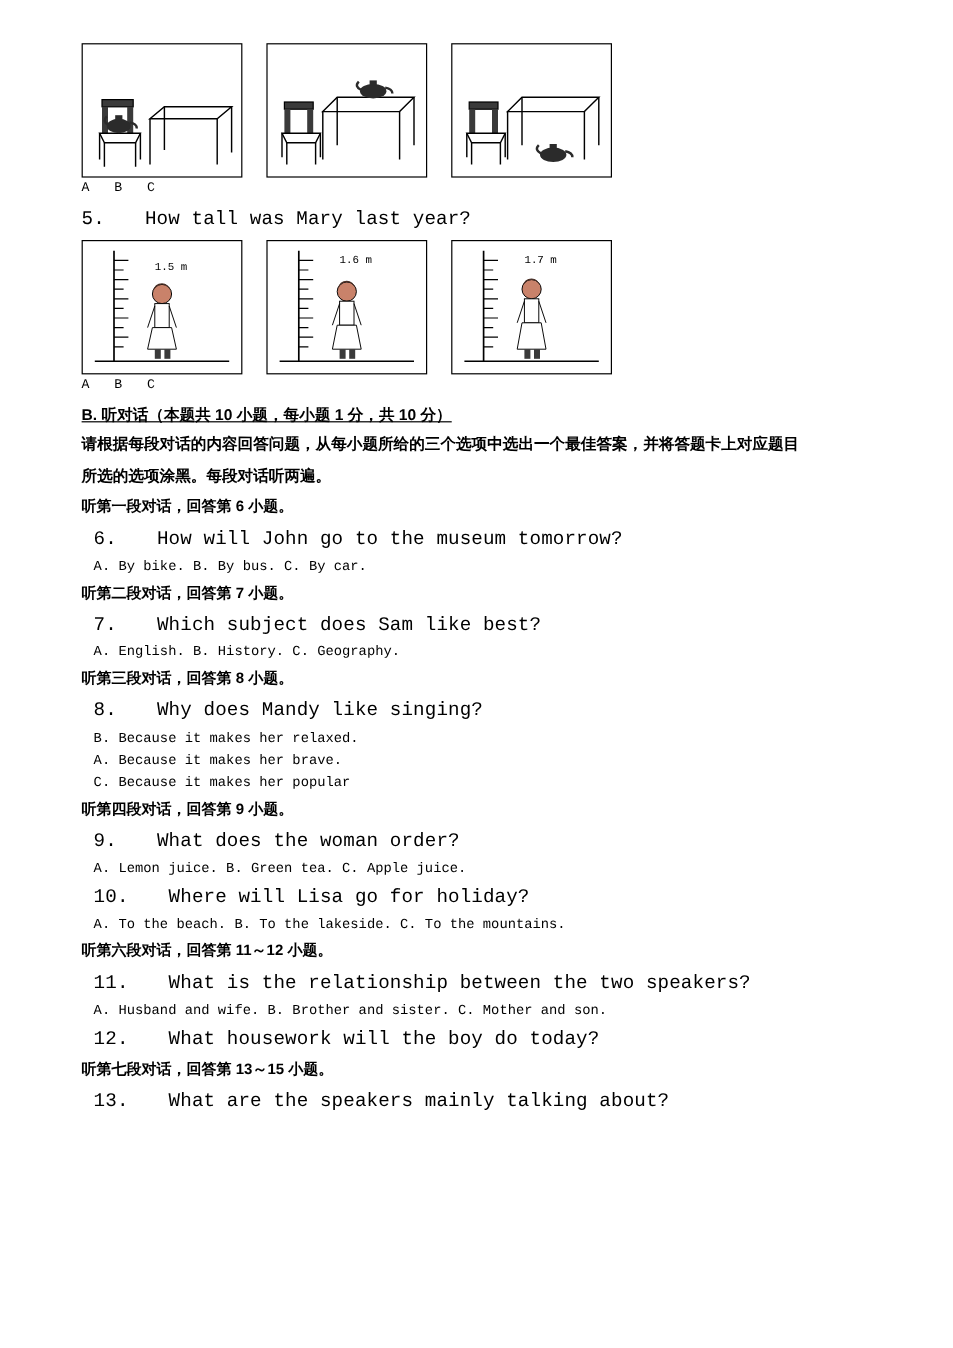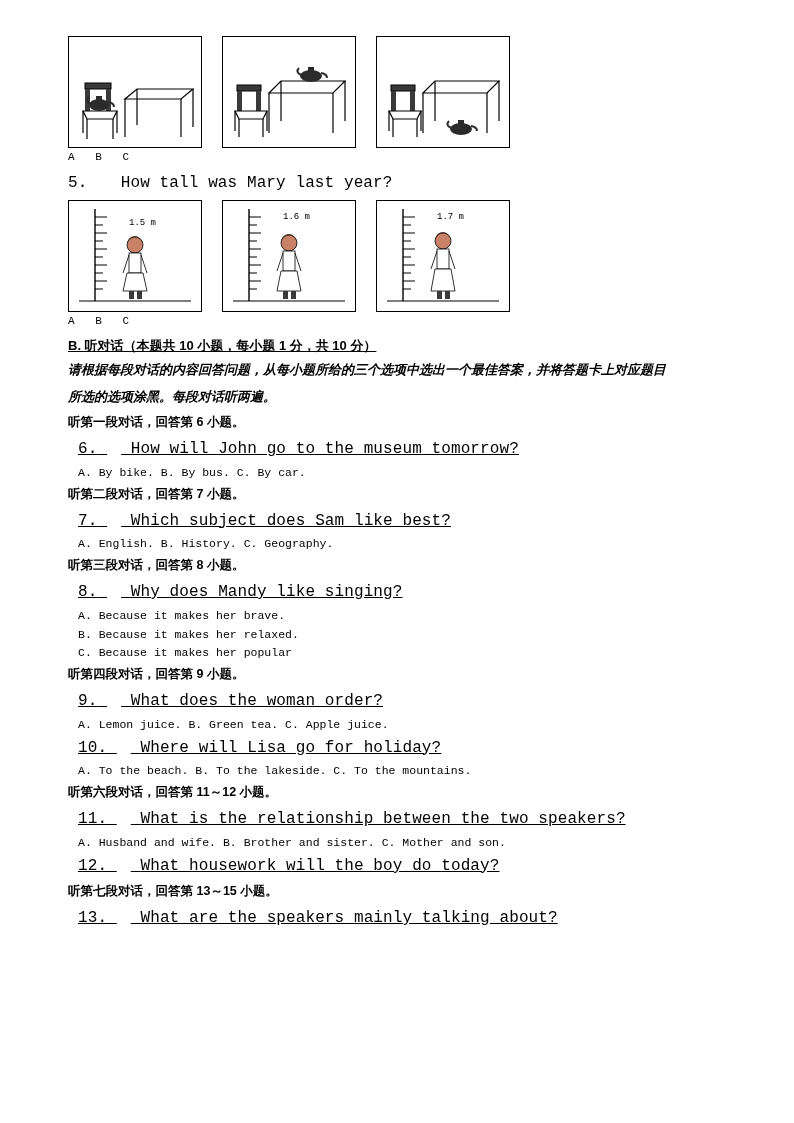--- a/index.html
+++ b/index.html
@@ -39,35 +39,34 @@
   .abc-cell{width:132px;}
   .abc-cell span{margin-right:14px;}
   
   .q-line{
     font-family:"Liberation Mono", monospace;
     font-size:16px;
     line-height:1.55;
     margin:2px 0;
     letter-spacing:0.1px;
   }
-  .q-line.indent{padding-left:10px;text-decoration:underline;}
+  .q-line.indent{padding-left:10px;}
   .cn-line{
     font-family:"Liberation Sans", sans-serif;
     font-size:12.5px;
     line-height:1.9;
     margin:1px 0;
     font-weight:bold;
   }
   .cn-bold{
     font-family:"Liberation Sans", sans-serif;
     font-size:13px;
     font-weight:bold;
     line-height:1.95;
     margin:2px 0;
-    font-style:italic;
   }
   .section-head{
     font-family:"Liberation Sans", sans-serif;
     font-size:13px;
     font-weight:bold;
     margin:10px 0 2px 0;
     text-decoration:underline;
   }
   .opts{
     font-family:"Liberation Mono", monospace;
@@ -292,22 +291,22 @@
     <span>Which subject does Sam like best?</span>
   </div>
   <div class="opts">A. English.     B. History.     C. Geography.</div>
 
   <div class="cn-line">听第三段对话，回答第 8 小题。</div>
   <div class="q-line indent">
     <span>8.</span>
     <span class="gap-b"></span>
     <span>Why does Mandy like singing?</span>
   </div>
+  <div class="opts">B. Because it makes her relaxed.</div>
   <div class="opts">A. Because it makes her brave.</div>
-  <div class="opts">B. Because it makes her relaxed.</div>
   <div class="opts">C. Because it makes her popular</div>
 
   <div class="cn-line">听第四段对话，回答第 9 小题。</div>
   <div class="q-line indent">
     <span>9.</span>
     <span class="gap-b"></span>
     <span>What does the woman order?</span>
   </div>
   <div class="opts">A. Lemon juice.      B. Green tea.     C. Apple juice.</div>
 

